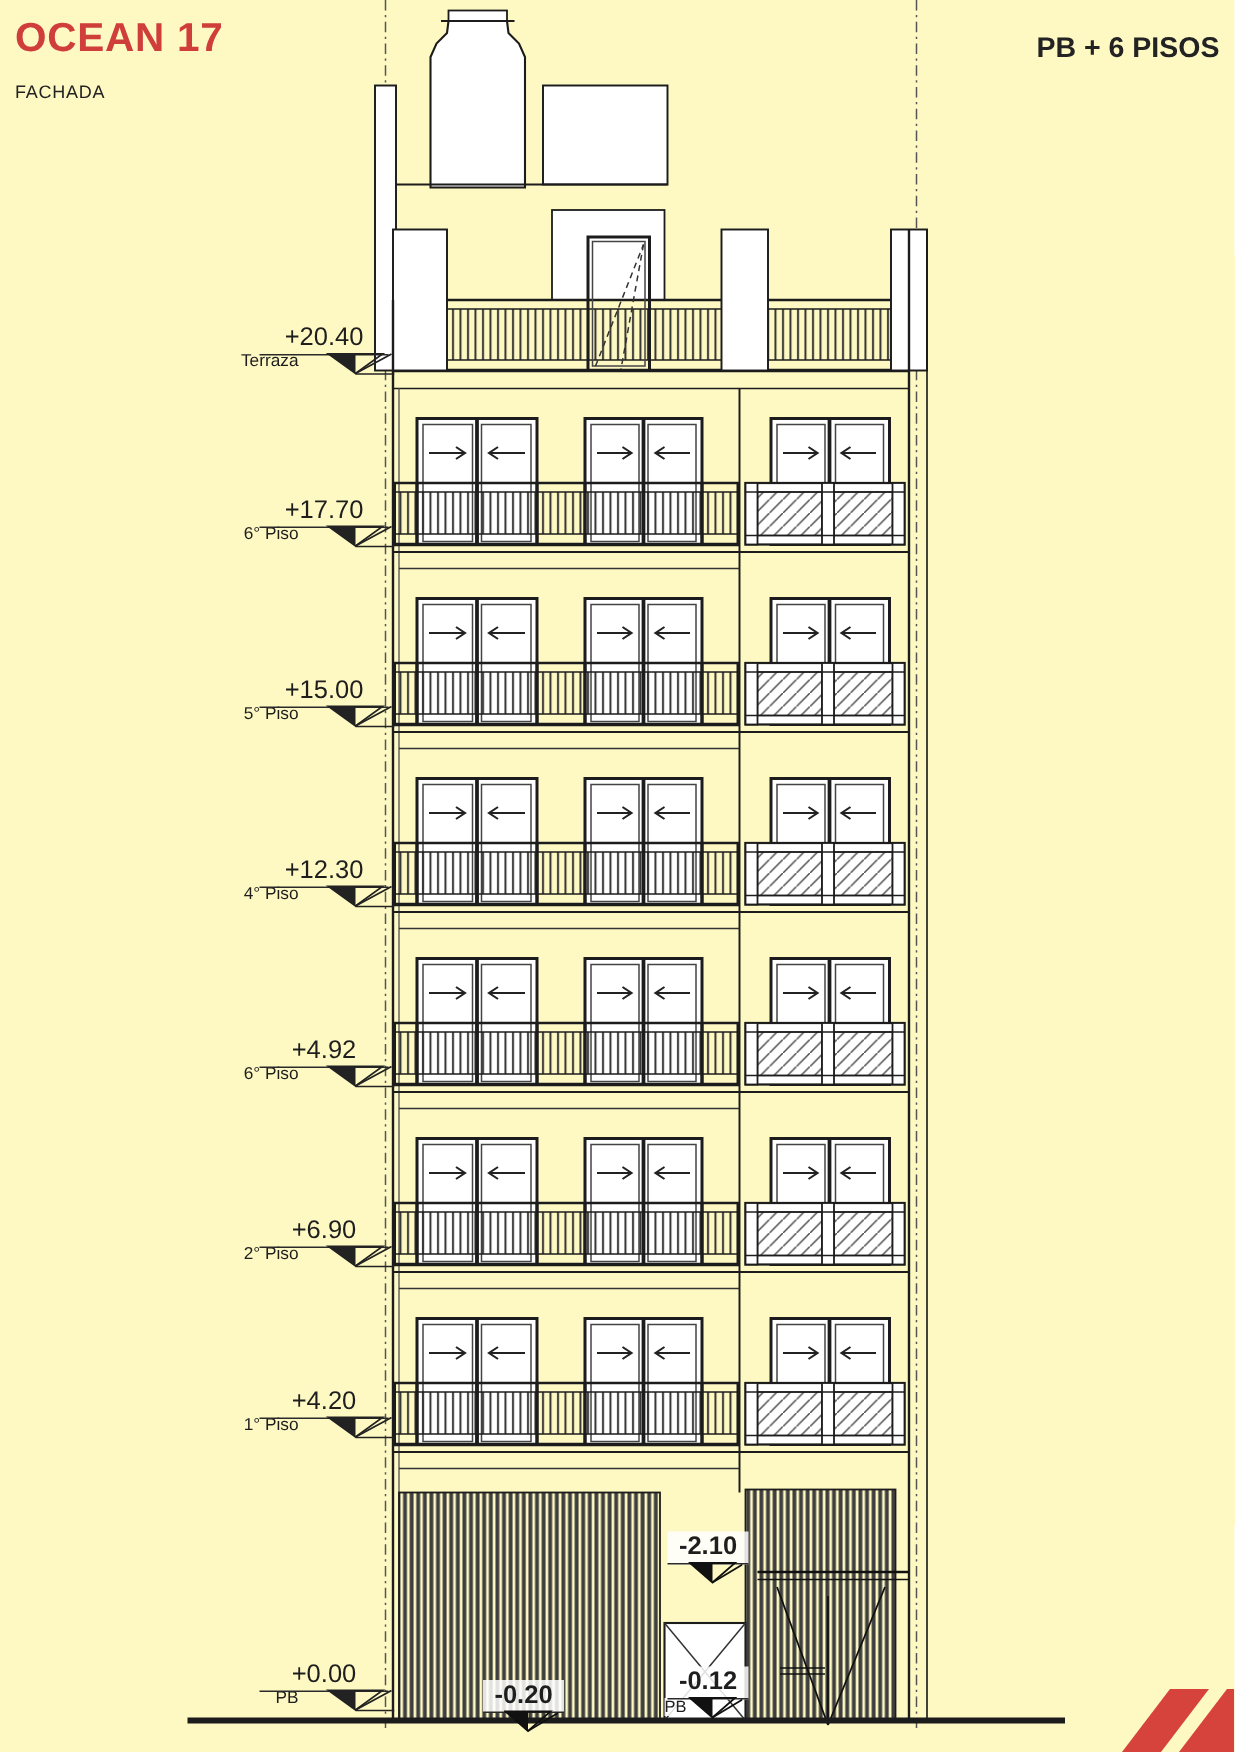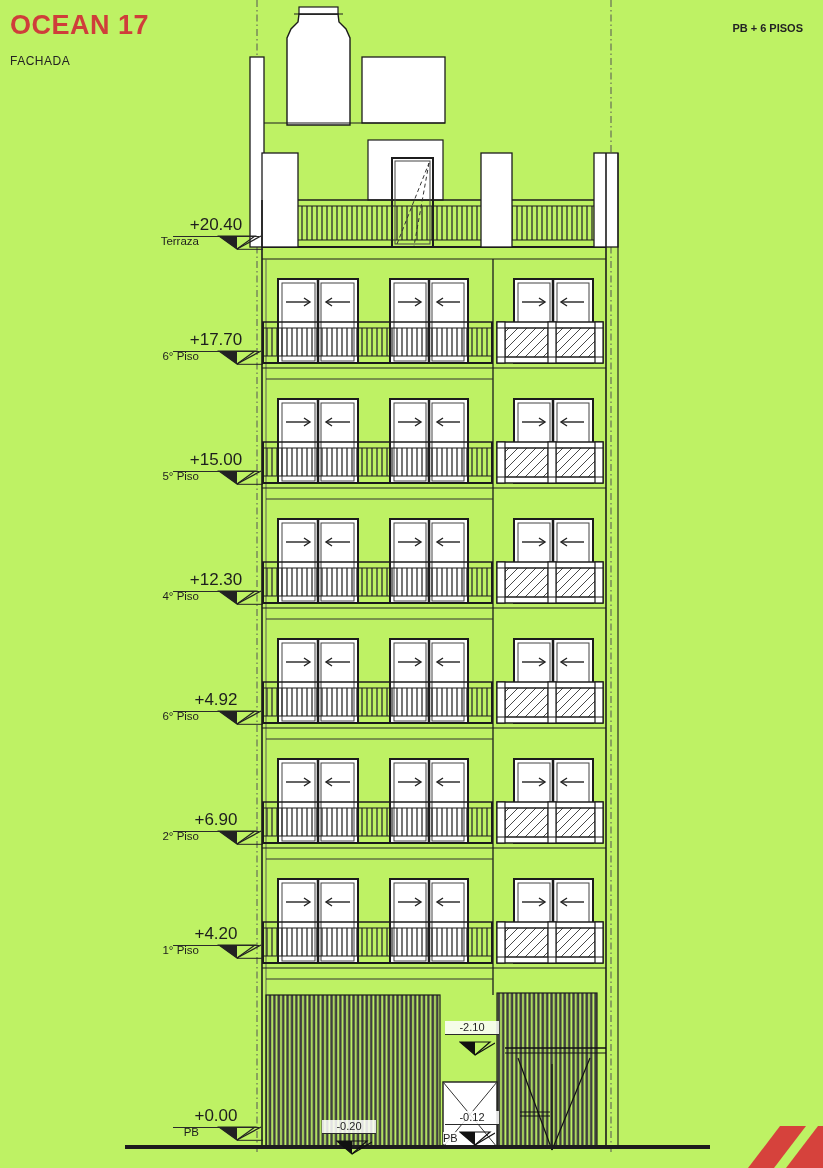--- a/index.html
+++ b/index.html
@@ -1,38 +1,38 @@
 <!DOCTYPE html>
 <html><head>
 <meta charset="utf-8">
 <style>
   html,body{margin:0;padding:0;background:#ffffff;}
   .stage{
-    position:relative;width:823px;height:1168px;background:#bef264;overflow:hidden;
+    position:relative;width:823px;height:1168px;background:#fef9c3;overflow:hidden;
     font-family:"Liberation Sans", sans-serif;color:#222;
   }
   
   .title{position:absolute;left:10px;top:10px;font-size:27px;font-weight:bold;letter-spacing:.5px;color:#cf3e3a;}
   .subtitle{position:absolute;left:10px;top:54px;font-size:12px;font-weight:normal;letter-spacing:.5px;color:#232323;}
-  .floors-label{position:absolute;right:20px;top:22px;font-size:11px;font-weight:bold;color:#232323;}
+  .floors-label{position:absolute;right:10px;top:22px;font-size:19px;font-weight:bold;color:#232323;}
   
   .drawing{position:absolute;left:0;top:0;}
   
   .marker{position:absolute;left:163px;width:110px;height:38px;}
   .m-value{
     position:absolute;top:0;right:14px;width:86px;text-align:center;
     font-size:17px;color:#1e1e1e;border-bottom:1.5px solid #2a2a2a;padding-bottom:1px;
   }
   .m-label{
     position:absolute;right:74px;top:20px;font-size:11.5px;color:#1e1e1e;white-space:nowrap;
   }
   .m-tri{position:absolute;right:10px;top:20px;}
   
   .marker.small{width:72px;}
-  .marker.small .m-value{width:54px;right:10px;font-size:11px;background:rgba(255,255,255,.85);}
+  .marker.small .m-value{width:54px;right:10px;font-size:17px;background:rgba(255,255,255,.85);font-weight:bold;}
   .marker.small .m-tri{right:14px;}
   .marker.small .m-label{right:auto;left:6px;top:21px;font-size:11px;background:rgba(255,255,255,.85);}
   
   .logo{position:absolute;right:0;bottom:0;}
 </style>
 </head>
 <body>
 
 <div class="stage">
 

